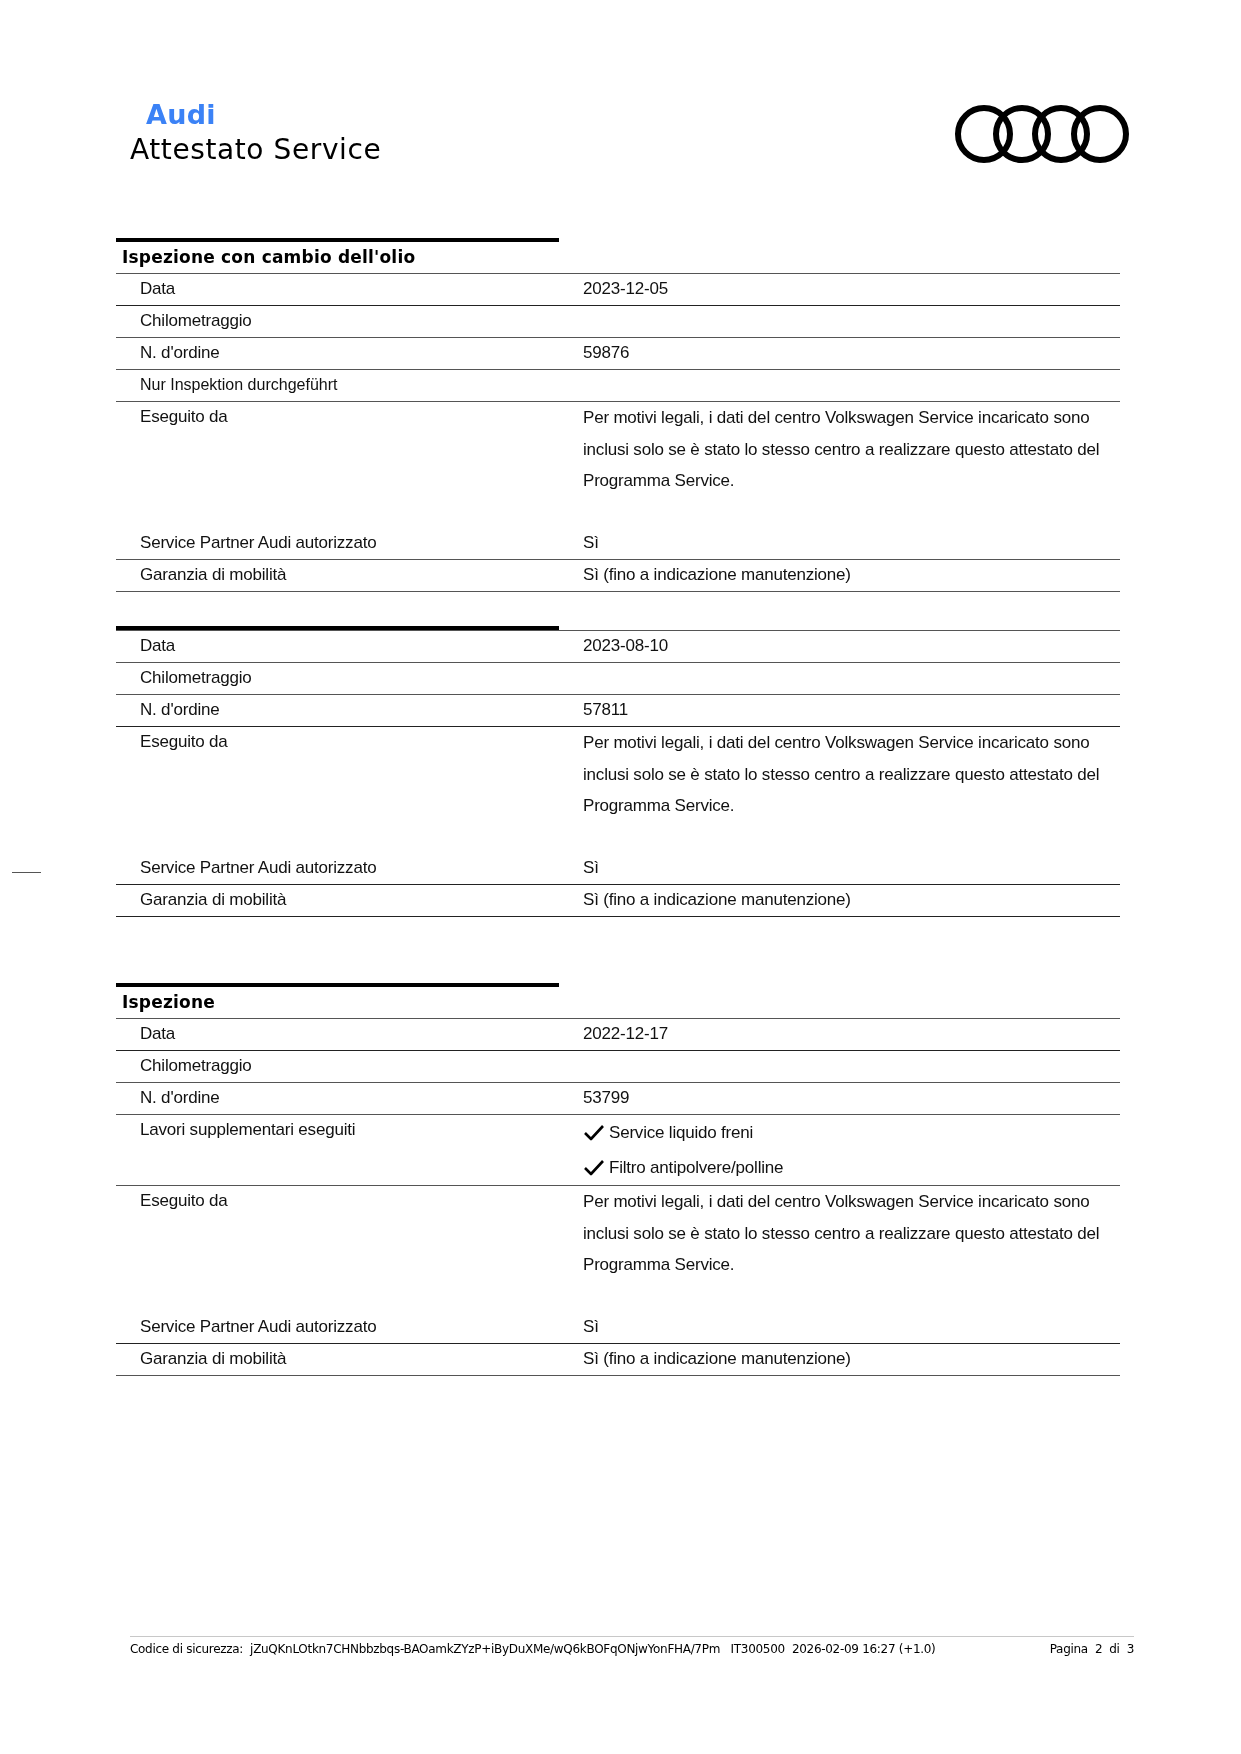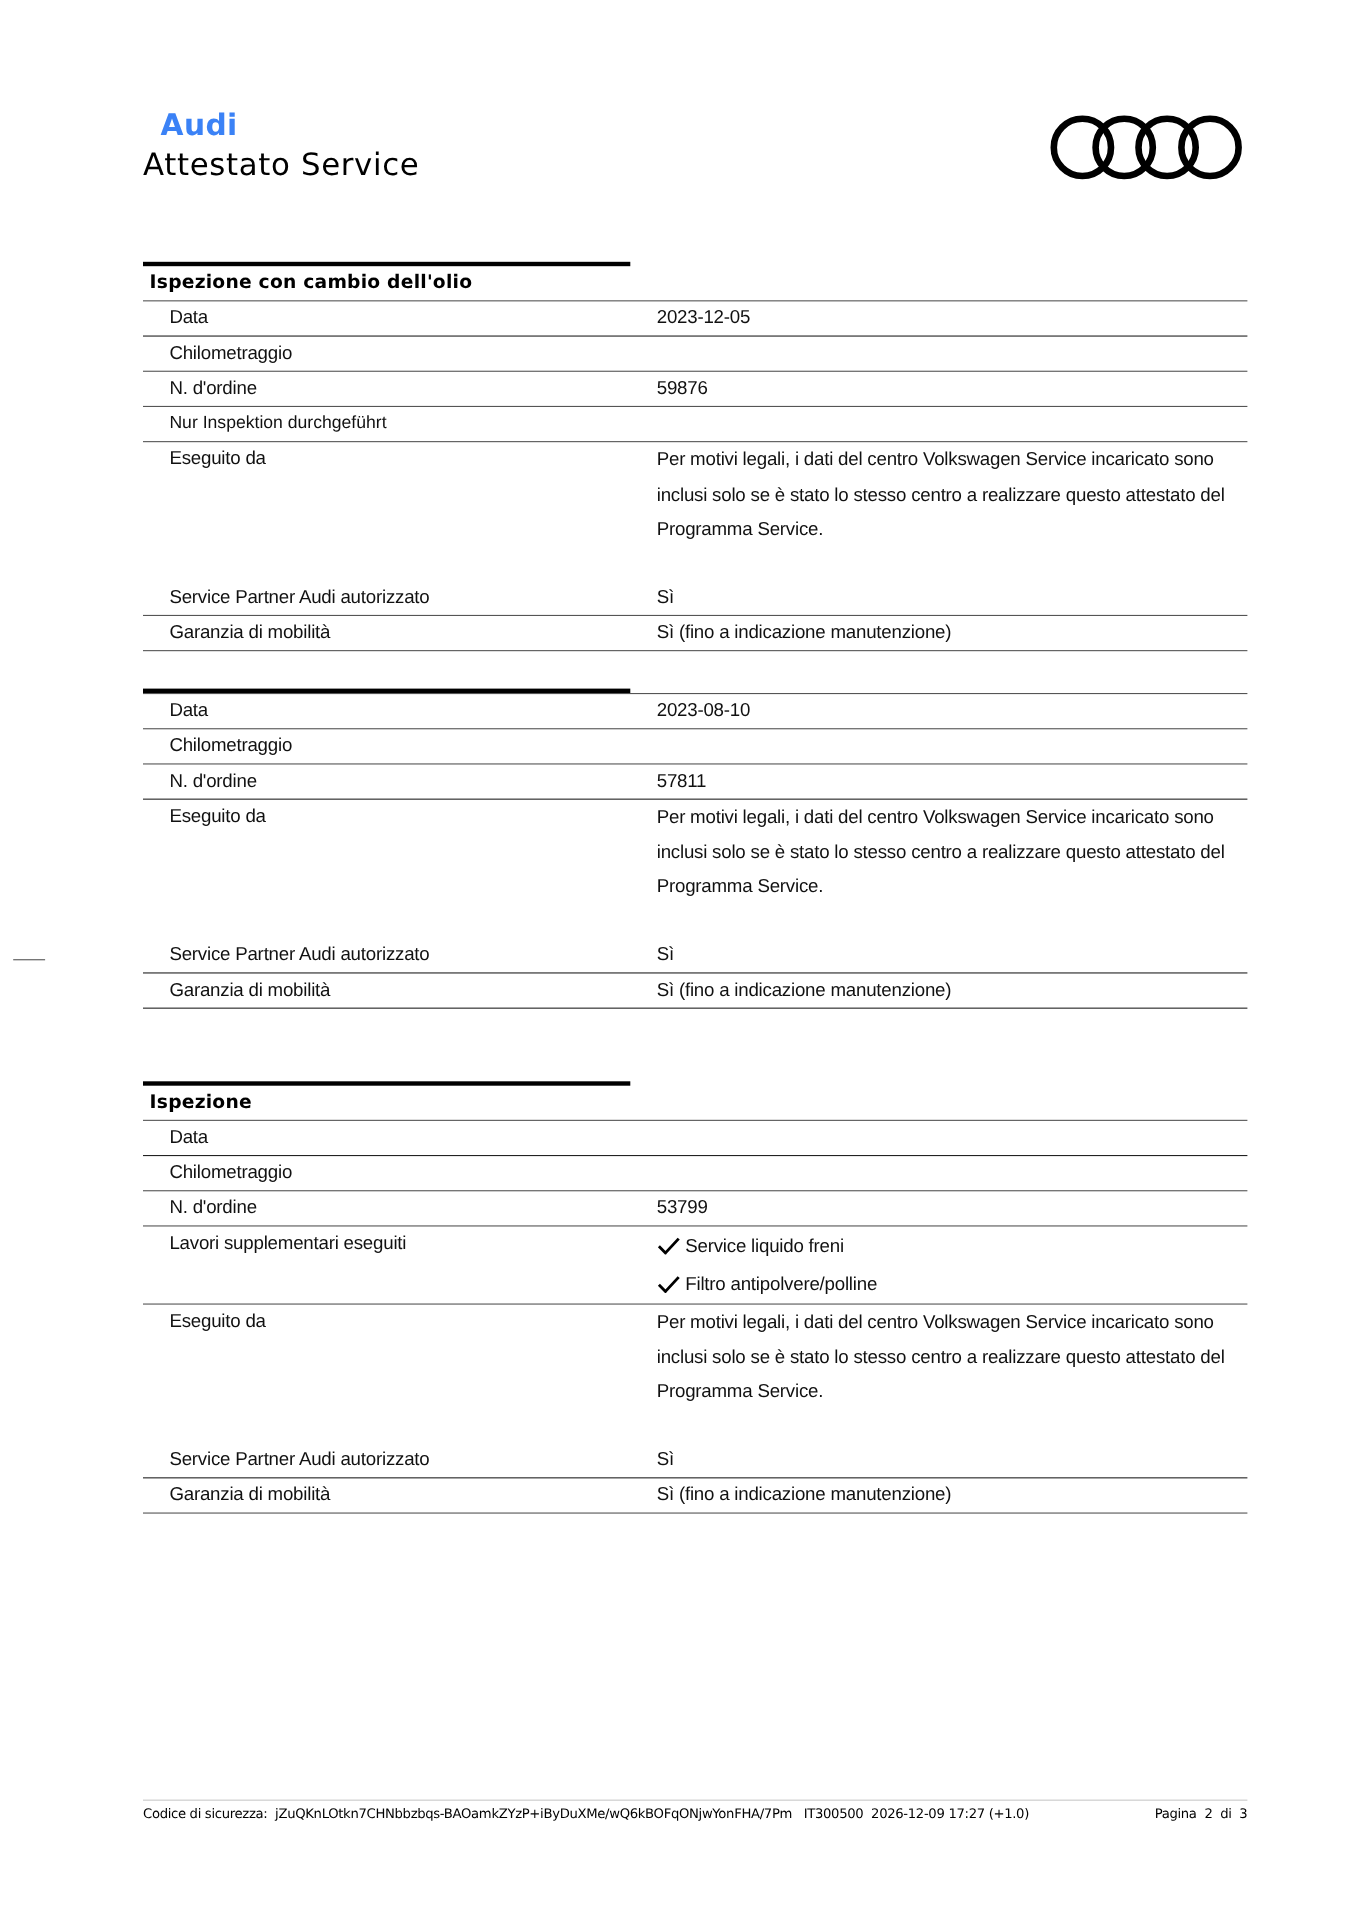--- a/index.html
+++ b/index.html
@@ -13,21 +13,21 @@
     font-size: 27px; color: #3b82f6; letter-spacing: 0.3px; margin-left: 16px;
   }
   .doc-title {
     position: absolute; left: 130px; top: 133px;
     font-family: "DejaVu Sans", sans-serif; font-size: 28px; color: #000;
     letter-spacing: 0.6px; font-weight: normal;
   }
   .rings { position: absolute; left: 954px; top: 102px; width: 176px; height: 64px; }
   .fold-mark { position: absolute; left: 12px; top: 872px; width: 29px; height: 1px; background: #555; }
 
-  .section { position: absolute; left: 130px; width: 1004px; }
+  .section { position: absolute; left: 116px; width: 1004px; }
   .section .bar { width: 443px; height: 4px; background: #000; }
   .section .sec-title {
     font-family: "DejaVu Sans", sans-serif; font-weight: bold; font-size: 17px;
     padding-left: 6px; height: 31px; line-height: 30px; letter-spacing: 0.2px;
   }
   .rule { height: 0; border-top: 1.5px solid #555; }
   .rule.dark { border-top-color: #222; }
   .row { position: relative; }
   .row .lbl {
     position: absolute; left: 24px; top: 0;
@@ -146,20 +146,21 @@
   </div>
   <div class="rule dark"></div>
 </div>
 
 <div class="section" style="top:983px;">
   <div class="bar"></div>
   <div class="sec-title">Ispezione</div>
   <div class="rule"></div>
   <div class="row single">
     <span class="lbl">Data</span>
+    <span class="val">2022-12-17</span>
   </div>
   <div class="rule dark"></div>
   <div class="row single">
     <span class="lbl">Chilometraggio</span>
   </div>
   <div class="rule"></div>
   <div class="row single">
     <span class="lbl">N. d'ordine</span>
     <span class="val">53799</span>
   </div>
@@ -193,15 +194,15 @@
   <div class="rule dark"></div>
   <div class="row single">
     <span class="lbl">Garanzia di mobilità</span>
     <span class="val">Sì (fino a indicazione manutenzione)</span>
   </div>
   <div class="rule"></div>
 </div>
 
 <div class="footer-rule"></div>
 <div class="footer">
-  <span class="code"><span>Codice di sicurezza:</span>  <span>jZuQKnLOtkn7CHNbbzbqs-BAOamkZYzP+iByDuXMe/wQ6kBOFqONjwYonFHA/7Pm</span>   <span>IT300500</span>  <span>2026-12-09 17:27 (+1.0)</span></span>
+  <span class="code"><span>Codice di sicurezza:</span>  <span>jZuQKnLOtkn7CHNbbzbqs-BAOamkZYzP+iByDuXMe/wQ6kBOFqONjwYonFHA/7Pm</span>   <span>IT300500</span>  <span>2026-02-09 16:27 (+1.0)</span></span>
   <span class="page"><span>Pagina</span>  <span>2</span>  <span>di</span>  <span>3</span></span>
 </div>
 
 </body></html>

